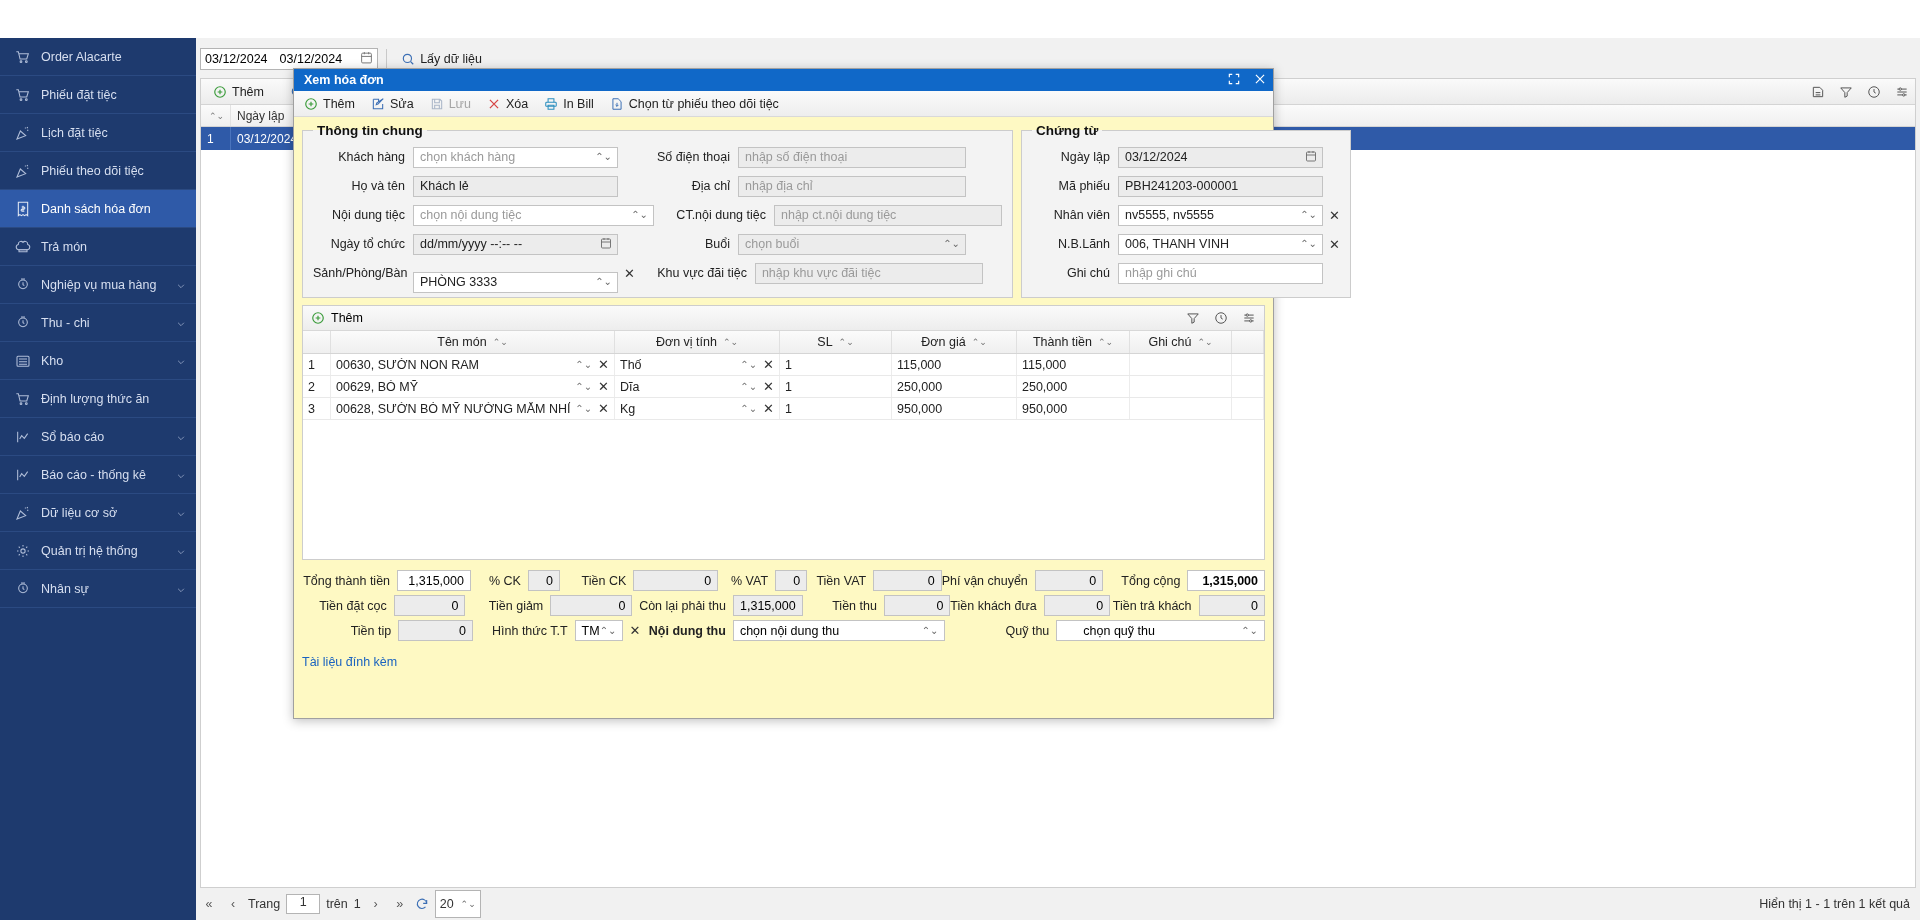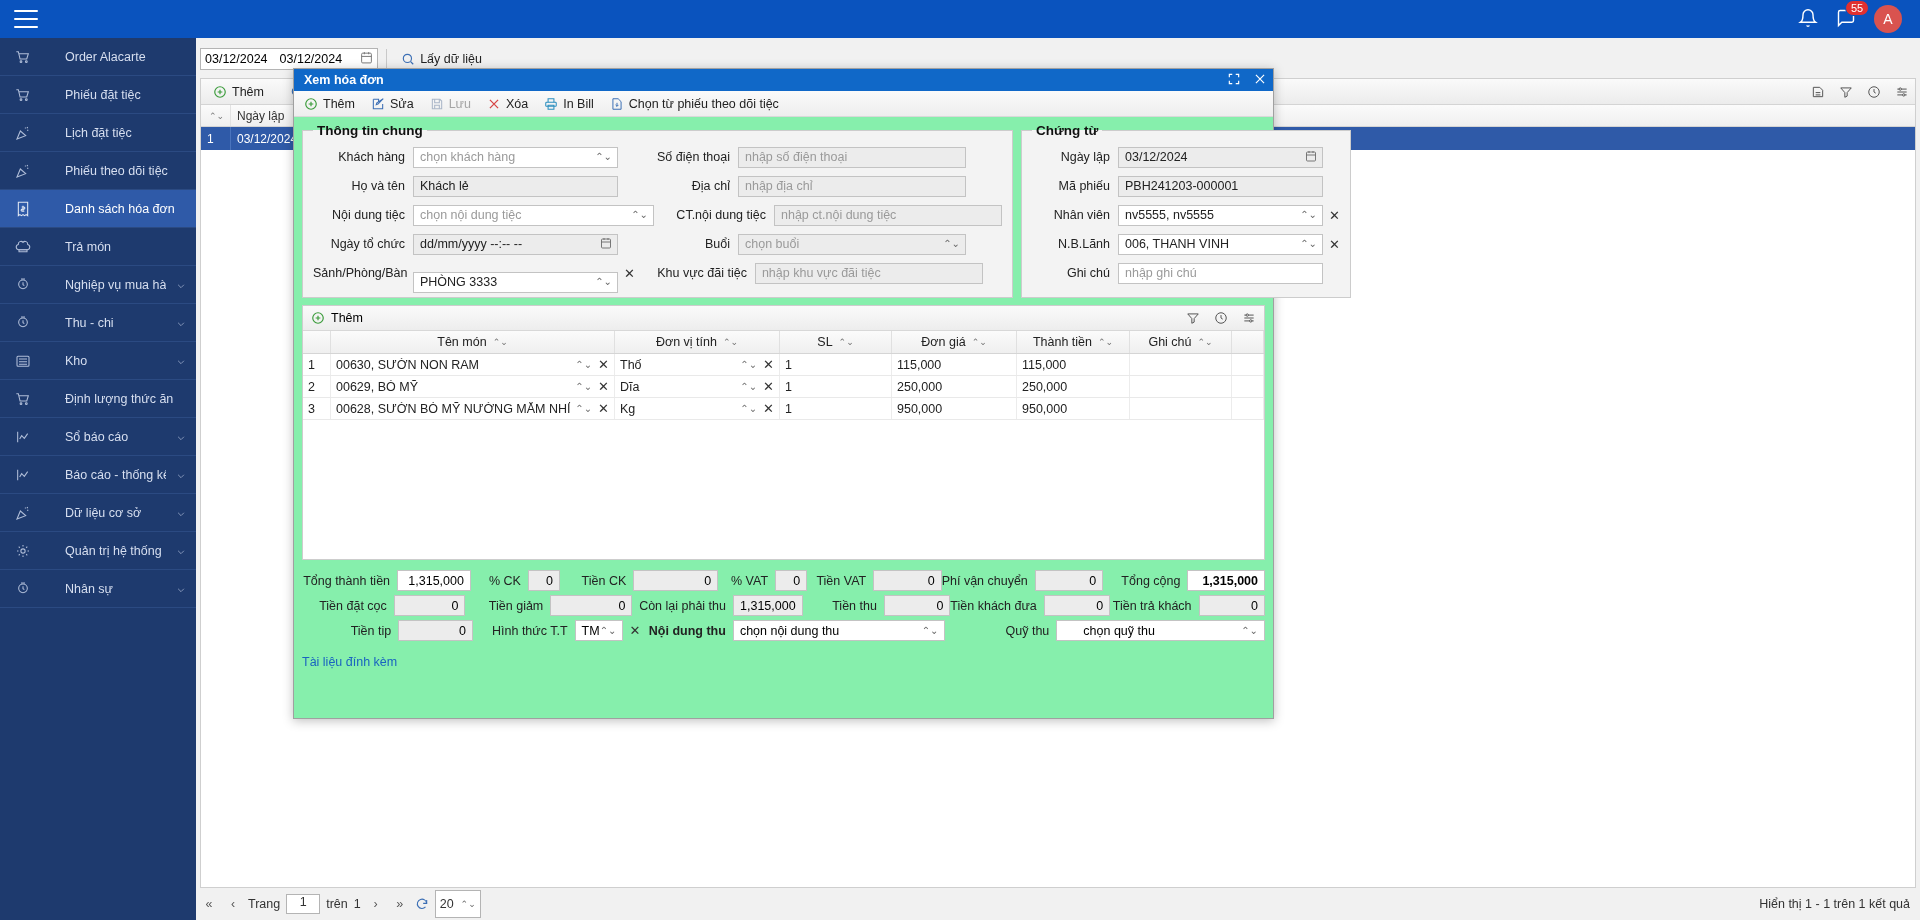--- a/index.html
+++ b/index.html
@@ -42,21 +42,21 @@
     background: #1e3a6e; overflow: hidden;
   }
   .side-item {
     display: flex; align-items: center; height: 38px;
     padding: 0 10px 0 14px; color: #d7dff0; font-size: 12.5px;
     border-bottom: 1px solid #2b4a82; cursor: pointer; gap: 10px;
   }
   .side-item.active { background: #2f5aa8; color: #ffffff; }
   .side-ico { width: 17px; height: 17px; flex: 0 0 17px; opacity: .85; display:flex; align-items:center; justify-content:center; }
   .side-ico svg { width: 16px; height: 16px; }
-  .side-label { flex: 1 1 auto; white-space: nowrap; overflow: hidden; margin-left: 24px; }
+  .side-label { flex: 1 1 auto; white-space: nowrap; overflow: hidden; }
   .chev { width: 10px; height: 10px; flex: 0 0 10px; opacity: .7; }
 
   
   .page { position: absolute; left: 196px; top: 38px; width: 1724px; height: 882px; background: #f1f1f1; }
   .filterbar {
     position: absolute; left: 0; top: 9px; height: 24px;
     display: flex; align-items: center; gap: 0; padding-left: 4px;
   }
   .dateinput {
     height: 22px; border: 1px solid #b4b4b4; background: #fff;
@@ -89,21 +89,21 @@
     display: flex; align-items: center; gap: 6px; font-size: 12.5px; color: #333;
   }
   .pg-btn { width: 18px; text-align: center; color: #555; cursor: pointer; }
   .pg-num { width: 34px; height: 20px; border: 1px solid #b4b4b4; background: #fff; text-align: center; }
   .pg-size { width: 46px; height: 20px; border: 1px solid #b4b4b4; background: #fff; display:flex; align-items:center; justify-content:space-between; padding:13px 4px; }
   .pager-right { margin-left: auto; padding-right: 6px; color: #333; }
 
   
   .modal {
     position: absolute; left: 293px; top: 68px; width: 981px; height: 651px;
-    background: #86efac; border: 1px solid #a0a0a0; box-shadow: 0 2px 10px rgba(0,0,0,.25);
+    background: #fef9c3; border: 1px solid #a0a0a0; box-shadow: 0 2px 10px rgba(0,0,0,.25);
   }
   .modal-title {
     height: 22px; background: #1068c8; color: #fff;
     display: flex; align-items: center; padding: 0 6px 0 10px; font-size: 12.5px; font-weight: bold;
   }
   .modal-title .m-actions { margin-left: auto; display: flex; align-items: center; gap: 12px; font-size: 14px; }
   .modal-toolbar {
     height: 26px; background: linear-gradient(#fafafa,#eeeeee);
     border-bottom: 1px solid #d9d9d9; display: flex; align-items: center; gap: 16px; padding: 0 10px;
     font-size: 12.5px; color: #222;
@@ -174,44 +174,20 @@
   }
   .tinp.gray { background: #ececec; }
   .tinp.bold { font-weight: bold; }
   .link { color: #1a63c0; font-size: 12.5px; margin-top: 12px; display: inline-block; cursor: pointer; }
 </style>
 </head>
 <body>
 
 <div class="app">
 
-  <div class="topbar">
-    <div class="topbar-left">
-      <div class="hamburger">
-        <span></span>
-          <span></span>
-          <span></span>
-      </div>
-    </div>
-    <div class="topbar-right">
-      <div class="bell">
-        <svg viewBox="0 0 24 24" width="20" height="20" fill="none" stroke="#ffffff" stroke-width="1.7">
-          <path d="M18 8a6 6 0 1 0-12 0c0 7-3 9-3 9h18s-3-2-3-9"></path>
-            <path d="M13.7 21a2 2 0 0 1-3.4 0"></path>
-        </svg>
-      </div>
-      <div class="badge-wrap">
-        <svg viewBox="0 0 24 24" width="20" height="20" fill="none" stroke="#ffffff" stroke-width="1.7">
-          <path d="M21 15a2 2 0 0 1-2 2H7l-4 4V5a2 2 0 0 1 2-2h14a2 2 0 0 1 2 2z"></path>
-        </svg>
-        <span class="count-badge">55</span>
-      </div>
-      <div class="avatar">A</div>
-    </div>
-  </div>
 
   <div class="sidebar" id="sidebar">
       <div class="side-item">
         <span class="side-ico">
           <svg viewBox="0 0 24 24" fill="none" stroke="#c9d4ea" stroke-width="1.6">
             <path d="M2 4h3l2.6 11h10l2.4-8H6"></path>
             <circle cx="9" cy="19" r="1.3"></circle>
             <circle cx="17" cy="19" r="1.3"></circle>
           </svg>
         </span>

